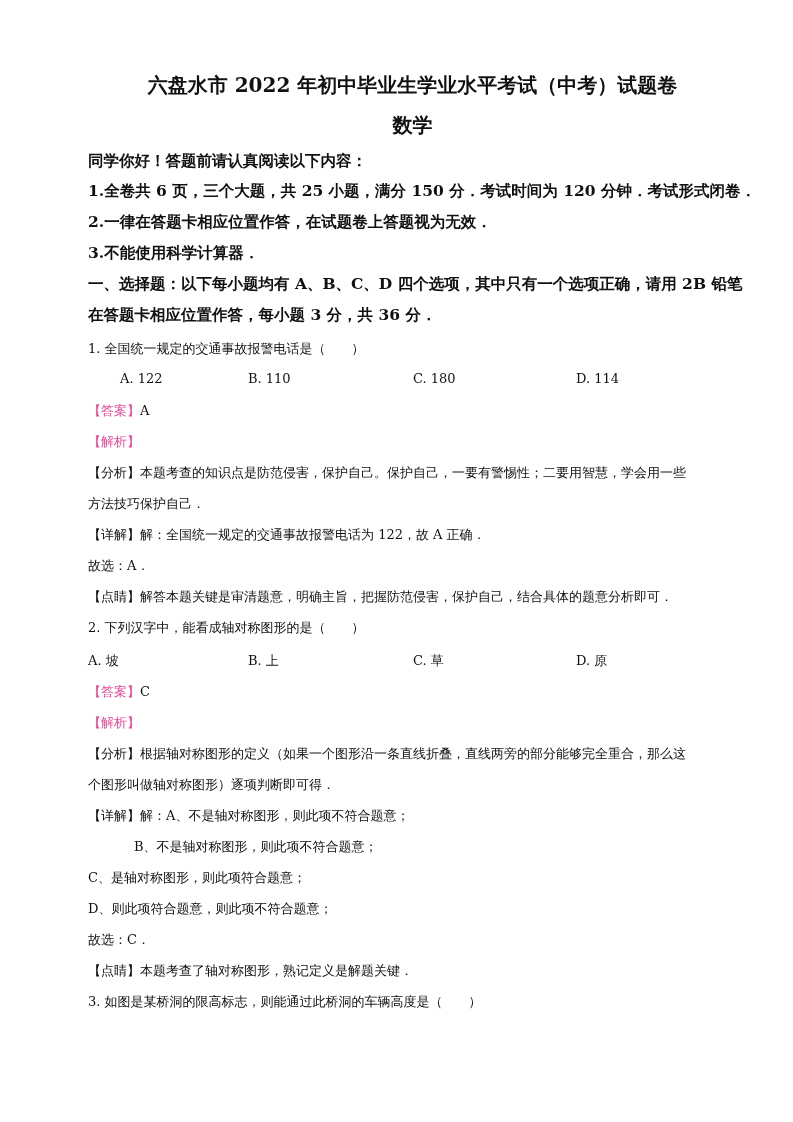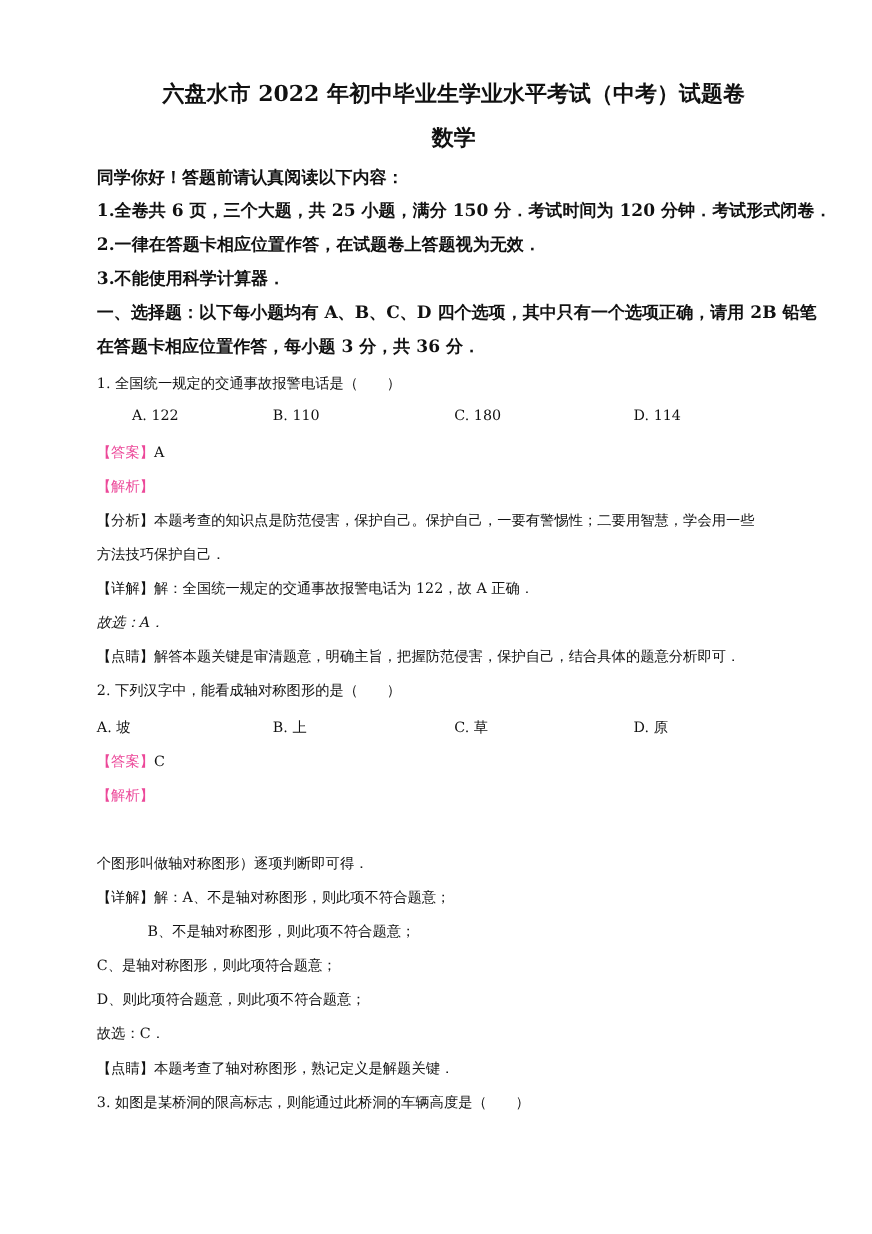--- a/index.html
+++ b/index.html
@@ -36,33 +36,34 @@
   <div class="opt" style="left:397px; top:371px;">C. 180</div>
   <div class="opt" style="left:560px; top:371px;">D. 114</div>
 
   <div class="line normal" style="top:402px;">
     <span class="tag">【答案】</span><span>A</span>
   </div>
   <div class="line normal tag" style="top:433px;">【解析】</div>
   <div class="line normal" style="top:464px;">【分析】本题考查的知识点是防范侵害，保护自己。保护自己，一要有警惕性；二要用智慧，学会用一些</div>
   <div class="line normal" style="top:495px;">方法技巧保护自己．</div>
   <div class="line normal" style="top:526px;">【详解】解：全国统一规定的交通事故报警电话为 122，故 A 正确．</div>
-  <div class="line normal" style="top:557px;font-style:italic;">故选：A．</div>
+  <div class="line normal" style="top:557px;">故选：A．</div>
   <div class="line normal" style="top:588px;">【点睛】解答本题关键是审清题意，明确主旨，把握防范侵害，保护自己，结合具体的题意分析即可．</div>
 
   <div class="line normal" style="top:619px;">2. 下列汉字中，能看成轴对称图形的是（　　）</div>
   <div class="opt" style="left:72px; top:652px;">A.  坡</div>
   <div class="opt" style="left:232px; top:652px;">B.  上</div>
   <div class="opt" style="left:397px; top:652px;">C.  草</div>
   <div class="opt" style="left:560px; top:652px;">D.  原</div>
 
   <div class="line normal" style="top:683px;">
     <span class="tag">【答案】</span><span>C</span>
   </div>
   <div class="line normal tag" style="top:714px;">【解析】</div>
+  <div class="line normal" style="top:745px;">【分析】根据轴对称图形的定义（如果一个图形沿一条直线折叠，直线两旁的部分能够完全重合，那么这</div>
   <div class="line normal" style="top:776px;">个图形叫做轴对称图形）逐项判断即可得．</div>
   <div class="line normal" style="top:807px;">【详解】解：A、不是轴对称图形，则此项不符合题意；</div>
   <div class="line normal" style="top:838px;margin-left:46px;">B、不是轴对称图形，则此项不符合题意；</div>
   <div class="line normal" style="top:869px;">C、是轴对称图形，则此项符合题意；</div>
   <div class="line normal" style="top:900px;">D、则此项符合题意，则此项不符合题意；</div>
   <div class="line normal" style="top:931px;">故选：C．</div>
   <div class="line normal" style="top:962px;">【点睛】本题考查了轴对称图形，熟记定义是解题关键．</div>
 
   <div class="line normal" style="top:993px;">3. 如图是某桥洞的限高标志，则能通过此桥洞的车辆高度是（　　）</div>
 

